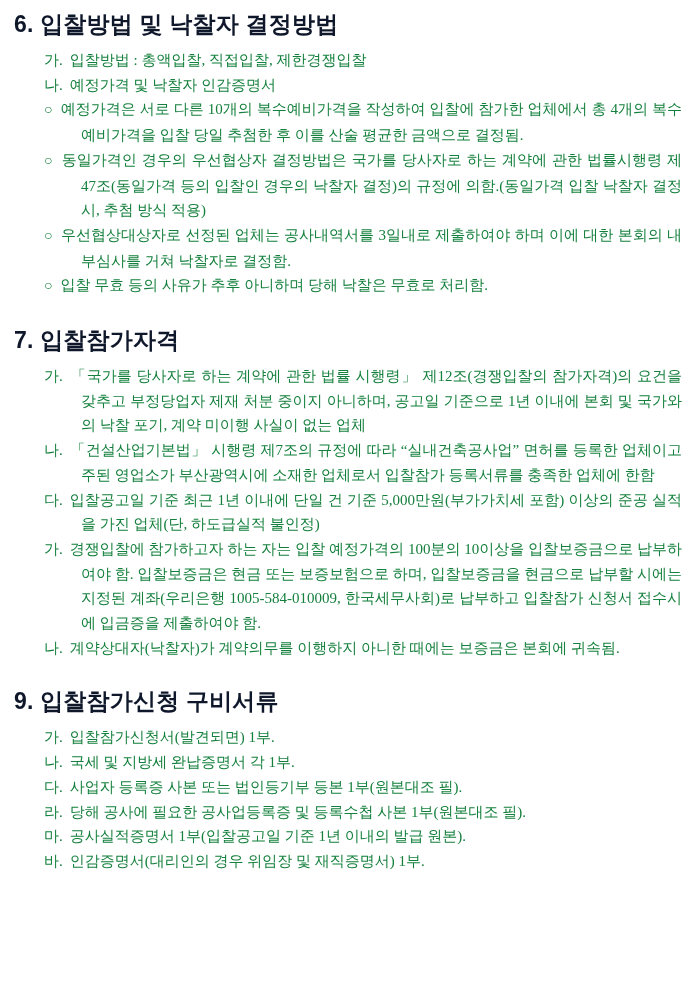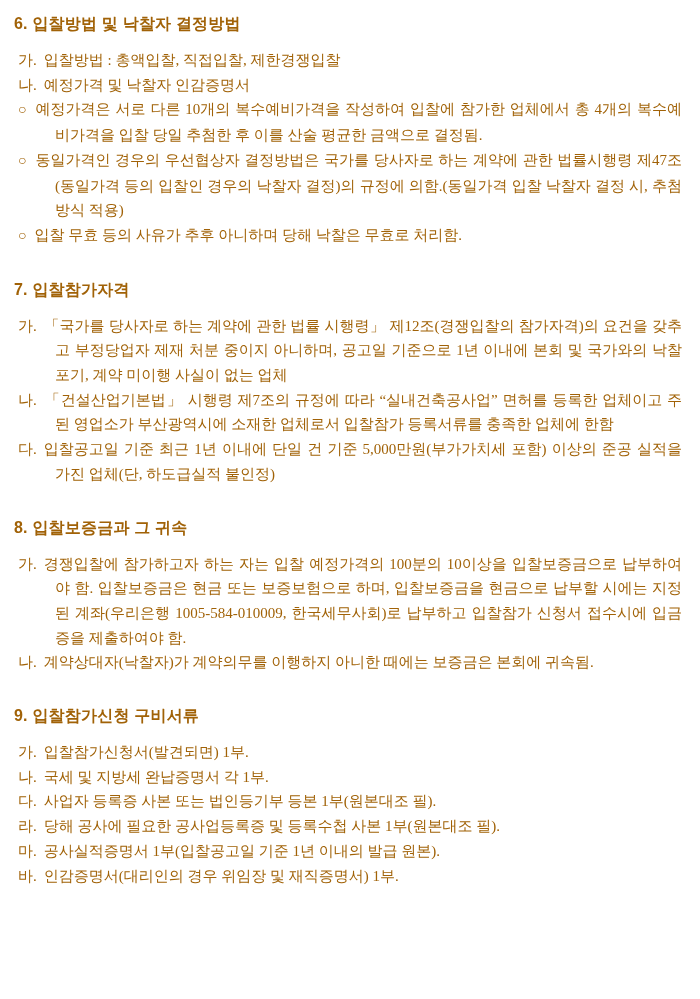--- a/index.html
+++ b/index.html
@@ -13,36 +13,36 @@
     box-sizing: border-box;
     background: #ffffff;
     padding: 13px 16px 10px 14px;
     font-family: "Liberation Serif", "DejaVu Serif", serif;
     color: #3a3a3a;
   }
   .section { margin: 0; }
   .heading {
     font-family: "Liberation Sans", "DejaVu Sans", sans-serif;
     font-weight: bold;
-    font-size: 16px;
+    font-size: 23px;
     line-height: 22px;
-    color: #a16207;
+    color: #0f172a;
     letter-spacing: 0.2px;
     margin: 0 0 13px 0;
   }
   .section + .section .heading { margin-top: 30px; }
   .items { margin: 0; padding: 0; }
   .item {
-    margin: 0 2px 0 4px;
+    margin: 0 2px 0 30px;
     padding-left: 37px;
     text-indent: -37px;
     font-size: 15px;
     line-height: 24.7px;
     text-align: justify;
-    color: #a16207;
+    color: #15803d;
   }
   .item .marker {
     margin-right: 7px;
   }
   .item.bullet .marker {
     font-size: 14px;
     margin-right: 8px;
   }
 </style>
 </head>
@@ -50,35 +50,35 @@
 
 <div class="page">
 
   <section class="section">
     <h2 class="heading">6. 입찰방법 및 낙찰자 결정방법</h2>
     <div class="items">
       <p class="item"><span class="marker">가.</span><span class="text">입찰방법 : 총액입찰, 직접입찰, 제한경쟁입찰</span></p>
       <p class="item"><span class="marker">나.</span><span class="text">예정가격 및 낙찰자 인감증명서</span></p>
       <p class="item bullet"><span class="marker">○</span><span class="text">예정가격은 서로 다른 10개의 복수예비가격을 작성하여 입찰에 참가한 업체에서 총 4개의 복수예비가격을 입찰 당일 추첨한 후 이를 산술 평균한 금액으로 결정됨.</span></p>
       <p class="item bullet"><span class="marker">○</span><span class="text">동일가격인 경우의 우선협상자 결정방법은 국가를 당사자로 하는 계약에 관한 법률시행령 제47조(동일가격 등의 입찰인 경우의 낙찰자 결정)의 규정에 의함.(동일가격 입찰 낙찰자 결정 시, 추첨 방식 적용)</span></p>
+      <p class="item bullet"><span class="marker">○</span><span class="text">우선협상대상자로 선정된 업체는 공사내역서를 3일내로 제출하여야 하며 이에 대한 본회의 내부심사를 거쳐 낙찰자로 결정함.</span></p>
       <p class="item bullet"><span class="marker">○</span><span class="text">입찰 무효 등의 사유가 추후 아니하며 당해 낙찰은 무효로 처리함.</span></p>
     </div>
   </section>
 
   <section class="section">
     <h2 class="heading">7. 입찰참가자격</h2>
     <div class="items">
       <p class="item"><span class="marker">가.</span><span class="text">「국가를 당사자로 하는 계약에 관한 법률 시행령」 제12조(경쟁입찰의 참가자격)의 요건을 갖추고 부정당업자 제재 처분 중이지 아니하며, 공고일 기준으로 1년 이내에 본회 및 국가와의 낙찰 포기, 계약 미이행 사실이 없는 업체</span></p>
       <p class="item"><span class="marker">나.</span><span class="text">「건설산업기본법」 시행령 제7조의 규정에 따라 “실내건축공사업” 면허를 등록한 업체이고 주된 영업소가 부산광역시에 소재한 업체로서 입찰참가 등록서류를 충족한 업체에 한함</span></p>
       <p class="item"><span class="marker">다.</span><span class="text">입찰공고일 기준 최근 1년 이내에 단일 건 기준 5,000만원(부가가치세 포함) 이상의 준공 실적을 가진 업체(단, 하도급실적 불인정)</span></p>
     </div>
   </section>
 
   <section class="section">
-    <h2 class="heading">8. 입찰보증금과 그 귀속</h2>
     <div class="items">
       <p class="item"><span class="marker">가.</span><span class="text">경쟁입찰에 참가하고자 하는 자는 입찰 예정가격의 100분의 10이상을 입찰보증금으로 납부하여야 함. 입찰보증금은 현금 또는 보증보험으로 하며, 입찰보증금을 현금으로 납부할 시에는 지정된 계좌(우리은행 1005-584-010009, 한국세무사회)로 납부하고 입찰참가 신청서 접수시에 입금증을 제출하여야 함.</span></p>
       <p class="item"><span class="marker">나.</span><span class="text">계약상대자(낙찰자)가 계약의무를 이행하지 아니한 때에는 보증금은 본회에 귀속됨.</span></p>
     </div>
   </section>
 
   <section class="section">
     <h2 class="heading">9. 입찰참가신청 구비서류</h2>
     <div class="items">
       <p class="item"><span class="marker">가.</span><span class="text">입찰참가신청서(발견되면) 1부.</span></p>

